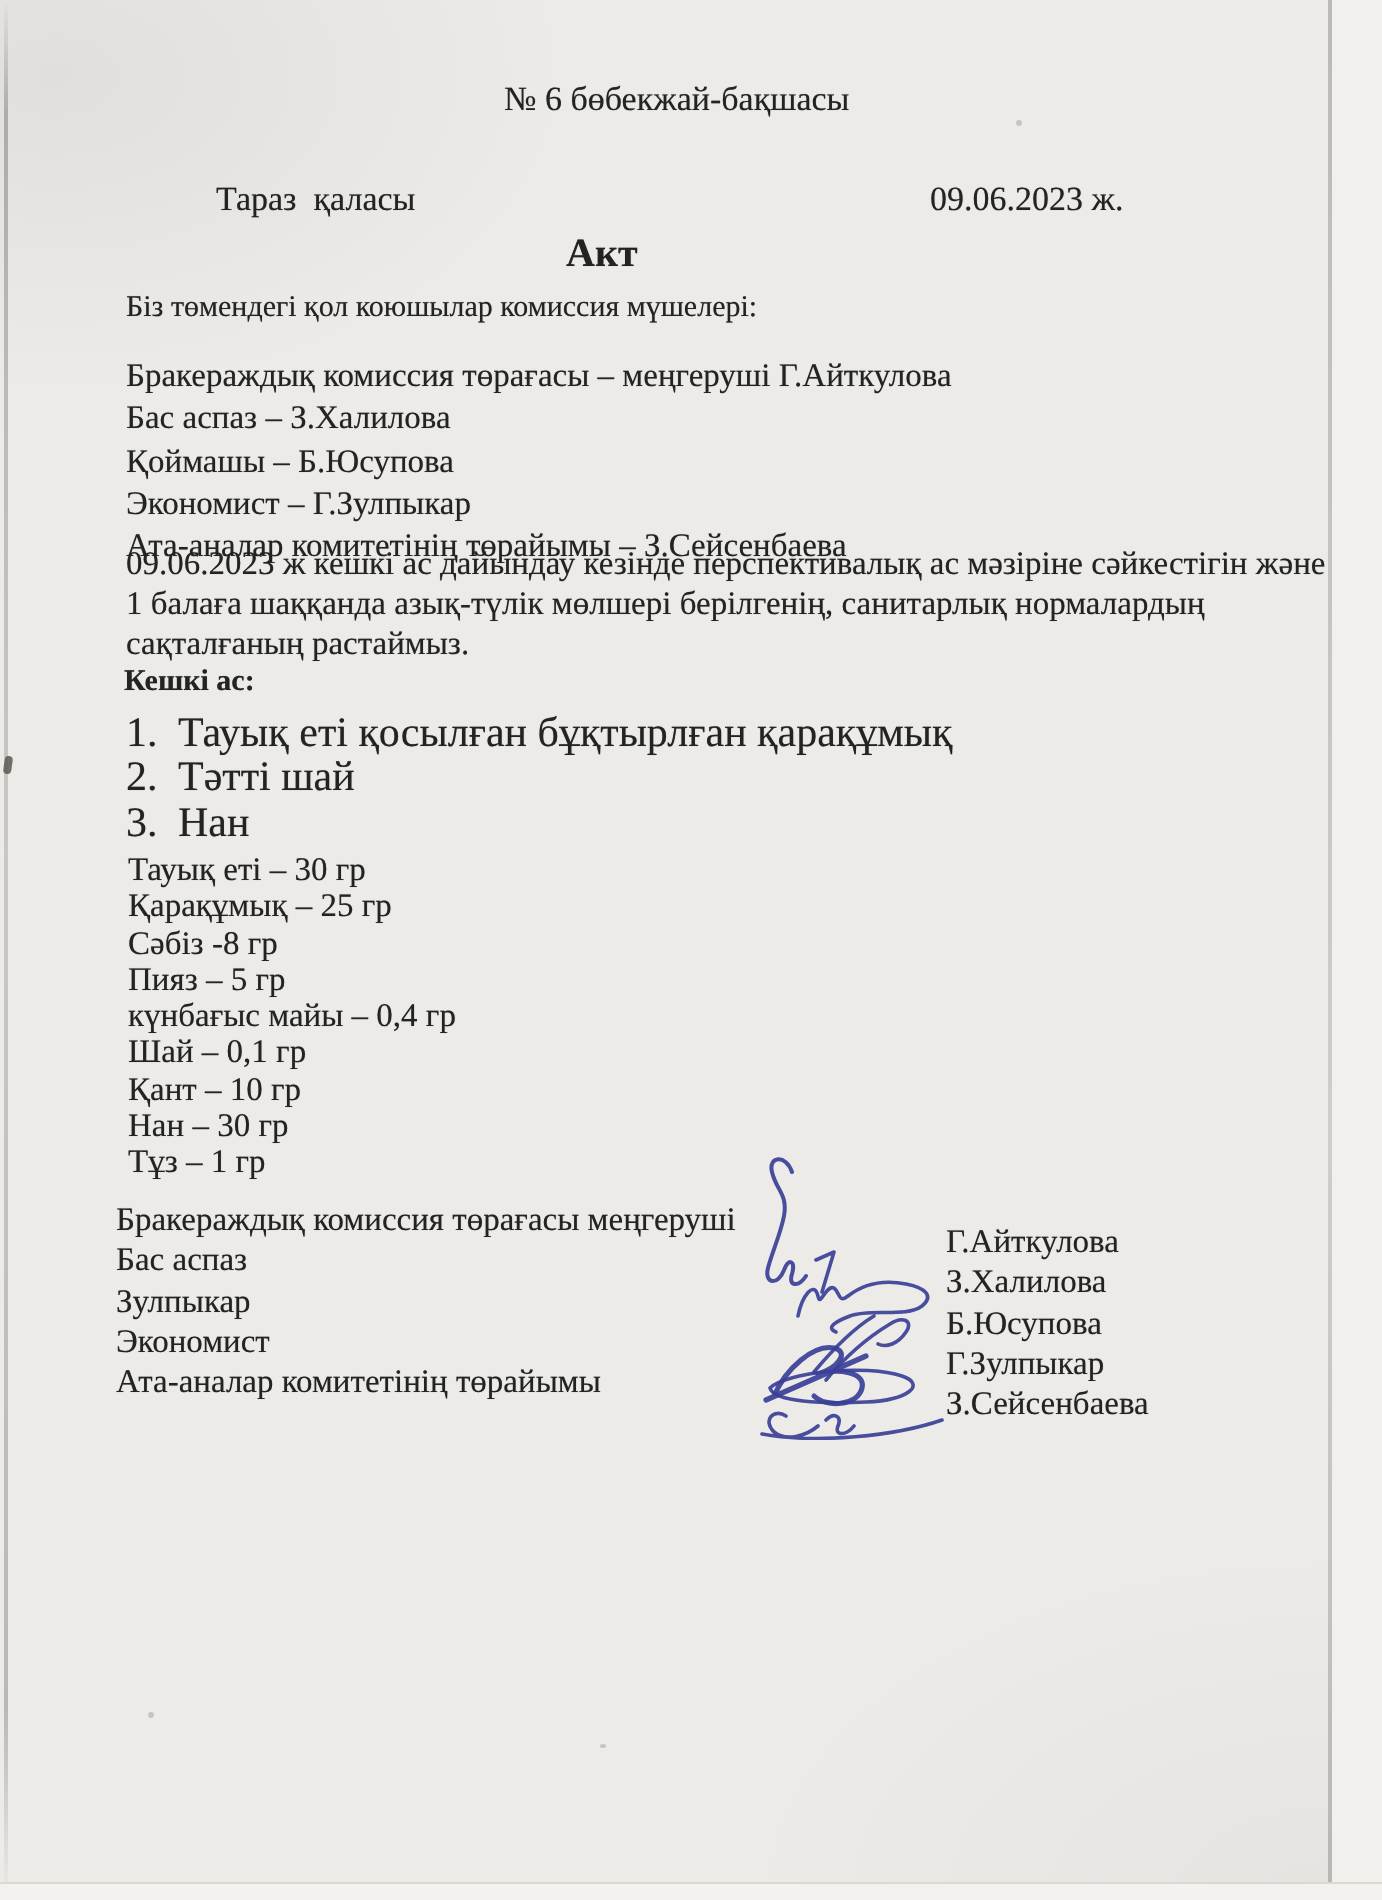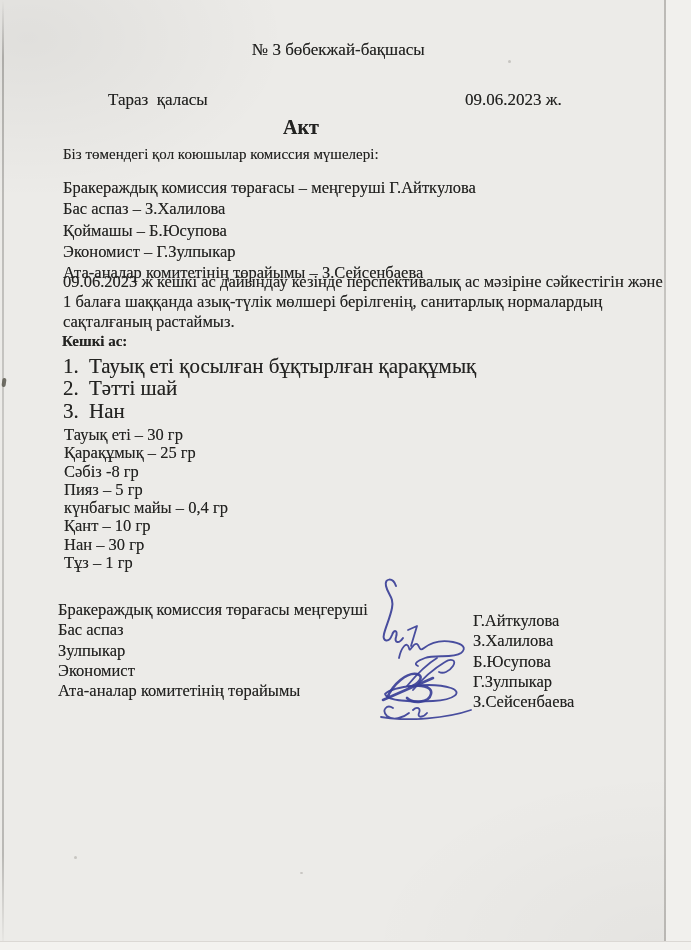--- a/index.html
+++ b/index.html
@@ -60,21 +60,21 @@
 
   <div class="edge-left"></div>
   <div class="edge-speck"></div>
   <div class="edge-right-line"></div>
   <div class="right-margin"></div>
   <div class="edge-bottom"></div>
   <div class="dust" style="left:74px;top:856px;width:3px;height:3px;"></div>
   <div class="dust" style="left:300px;top:872px;width:3px;height:2px;"></div>
   <div class="dust" style="left:508px;top:60px;width:3px;height:3px;"></div>
 
-  <div class="t" style="left:252px;top:40px;font-size:17px;">№ 3 бөбекжай-бақшасы</div>
+  <div class="t" style="left:252px;top:40px;font-size:17px;">№ 6 бөбекжай-бақшасы</div>
   <div class="t" style="left:108px;top:90px;font-size:17px;">Тараз  қаласы</div>
   <div class="t" style="left:465px;top:90px;font-size:17px;">09.06.2023 ж.</div>
   <div class="t bold" style="left:283px;top:116px;font-size:20px;">Акт</div>
 
   <div class="t" style="left:63px;top:146px;">Біз төмендегі қол коюшылар комиссия мүшелері:</div>
 
   <div class="block" style="left:63px;top:177px;font-size:16.5px;line-height:21.3px;">
     <div class="line">Бракераждық комиссия төрағасы – меңгеруші Г.Айткулова</div>
     <div class="line">Бас аспаз – З.Халилова</div>
     <div class="line">Қоймашы – Б.Юсупова</div>
@@ -94,20 +94,21 @@
     <div class="line"><span class="num">2.</span><span>Тәтті шай</span></div>
     <div class="line"><span class="num">3.</span><span>Нан</span></div>
   </div>
 
   <div class="block" style="left:64px;top:426px;font-size:16.5px;line-height:18.3px;">
     <div class="line">Тауық еті – 30 гр</div>
     <div class="line">Қарақұмық – 25 гр</div>
     <div class="line">Сәбіз -8 гр</div>
     <div class="line">Пияз – 5 гр</div>
     <div class="line">күнбағыс майы – 0,4 гр</div>
+    <div class="line">Шай – 0,1 гр</div>
     <div class="line">Қант – 10 гр</div>
     <div class="line">Нан – 30 гр</div>
     <div class="line">Тұз – 1 гр</div>
   </div>
 
   <div class="block" style="left:58px;top:600px;font-size:16.5px;line-height:20.3px;">
     <div class="line">Бракераждық комиссия төрағасы меңгеруші</div>
     <div class="line">Бас аспаз</div>
     <div class="line">Зулпыкар</div>
     <div class="line">Экономист</div>

